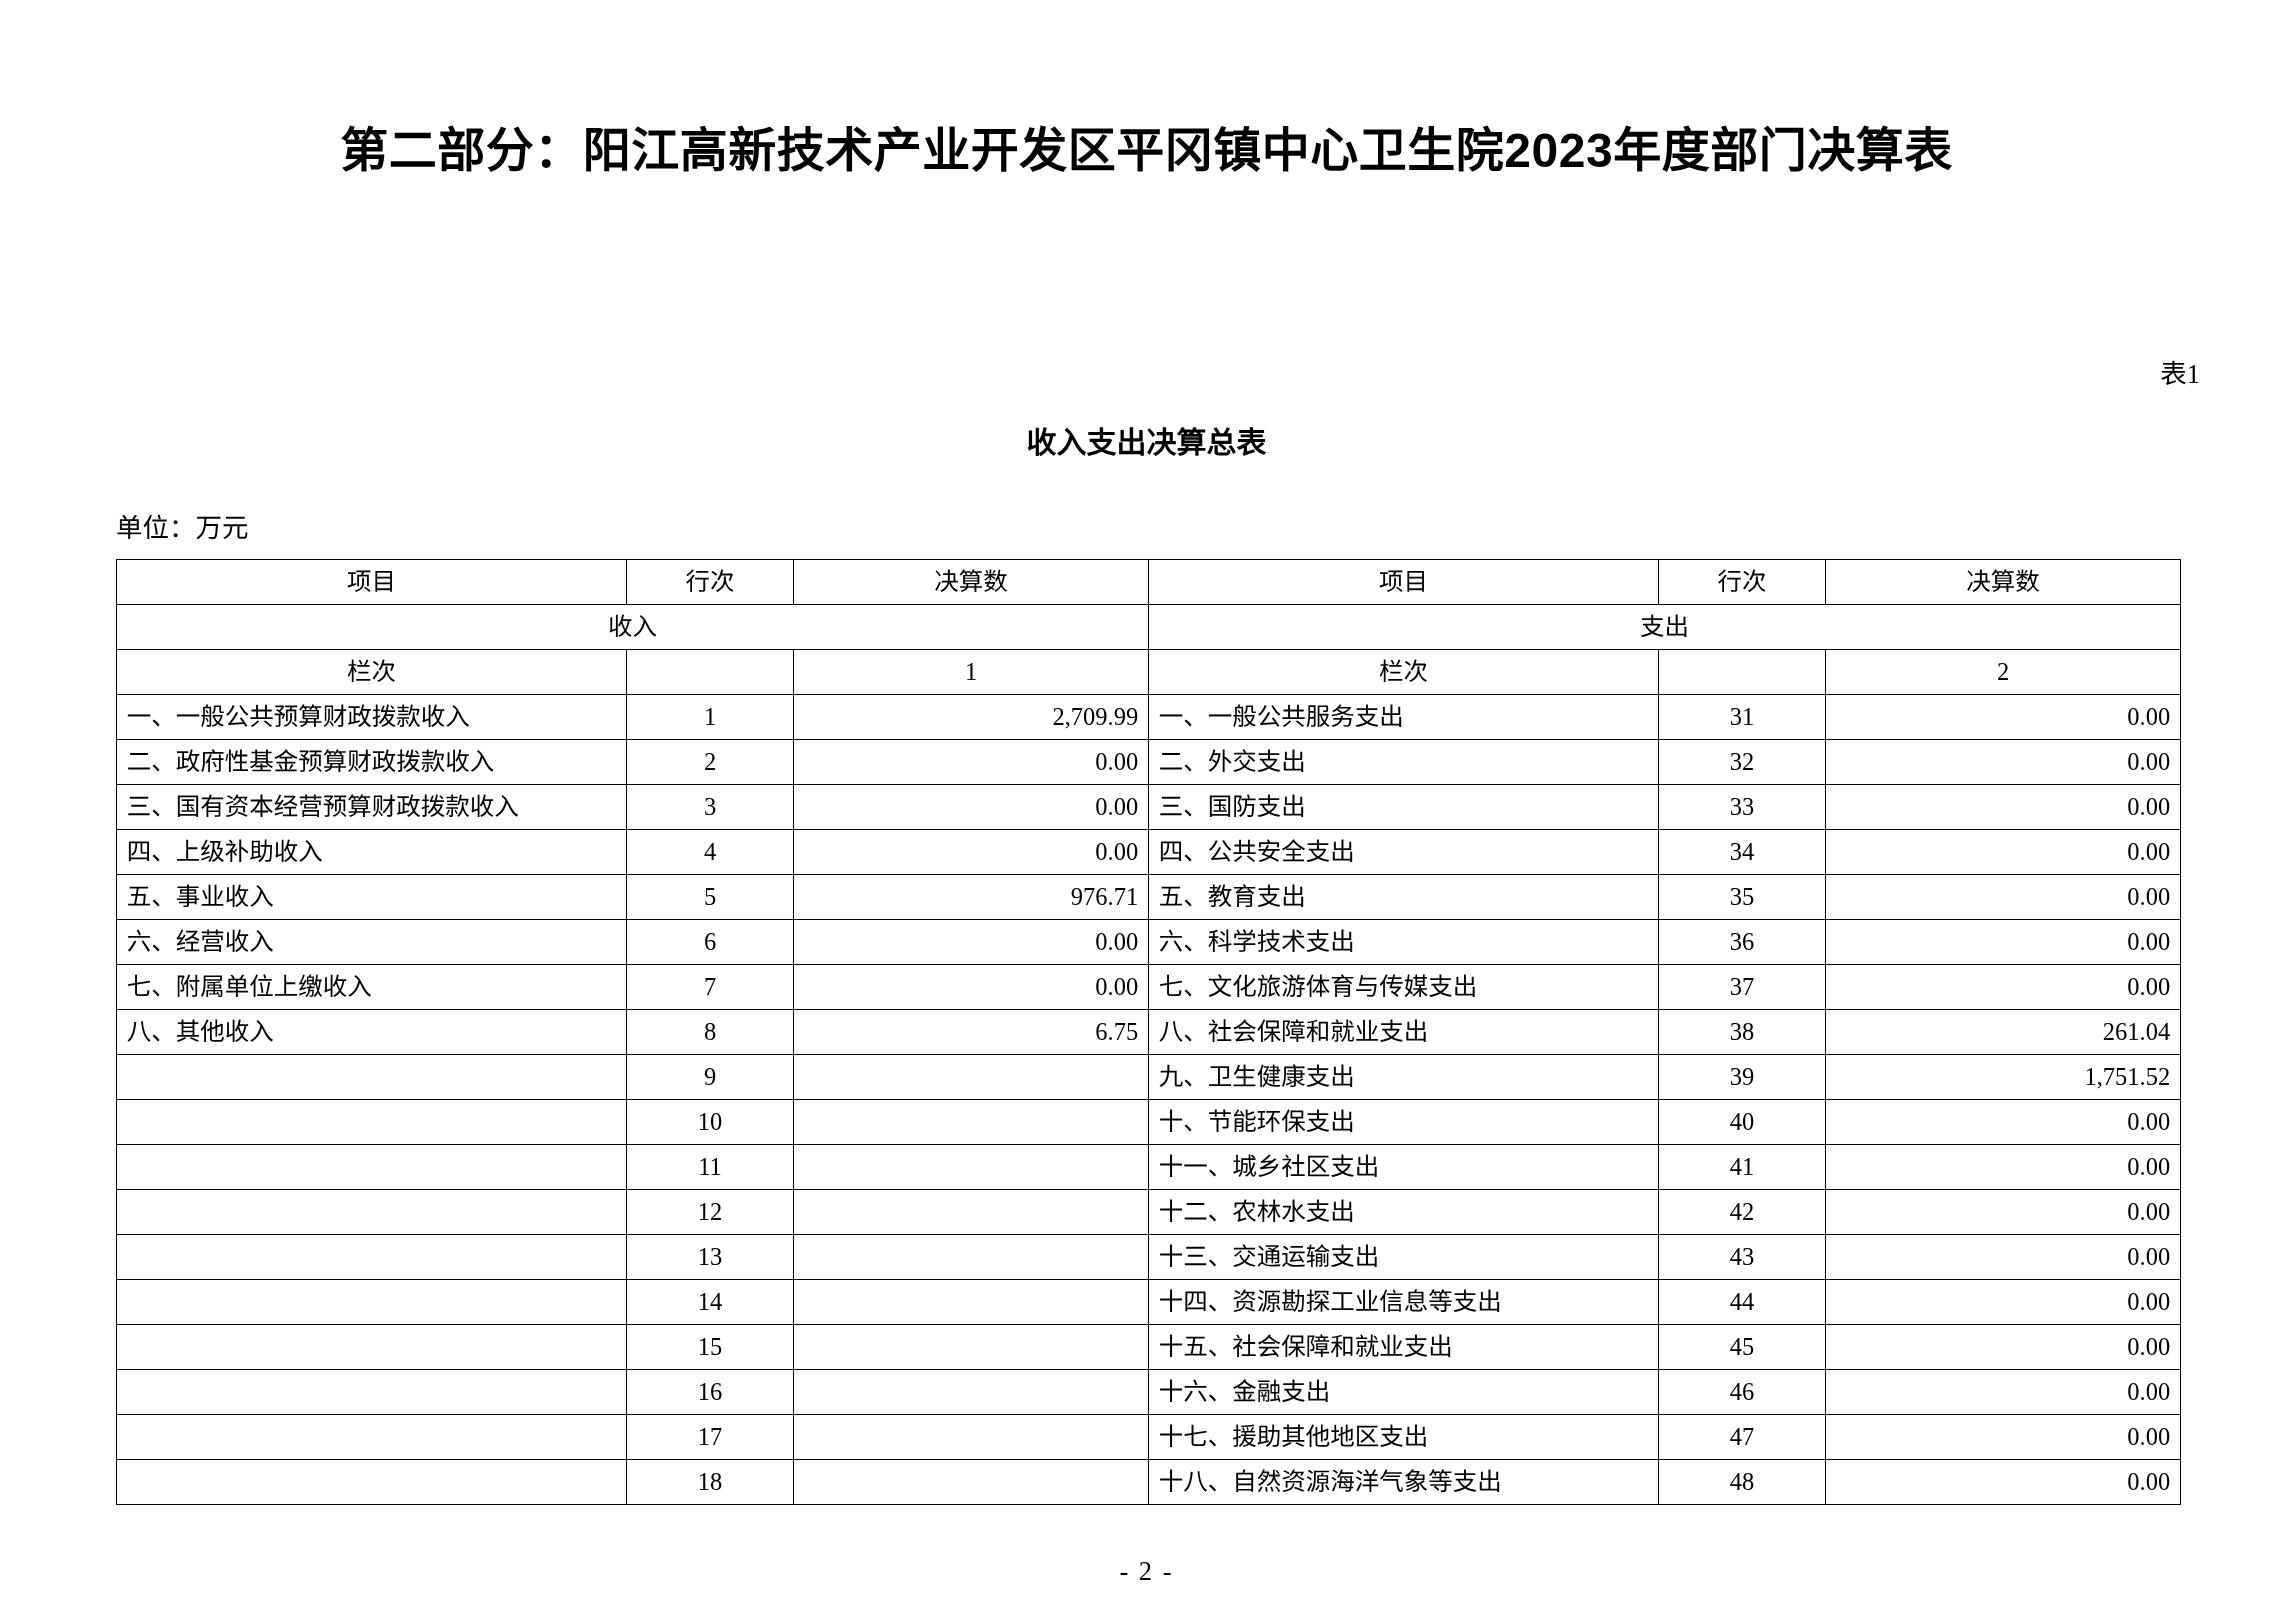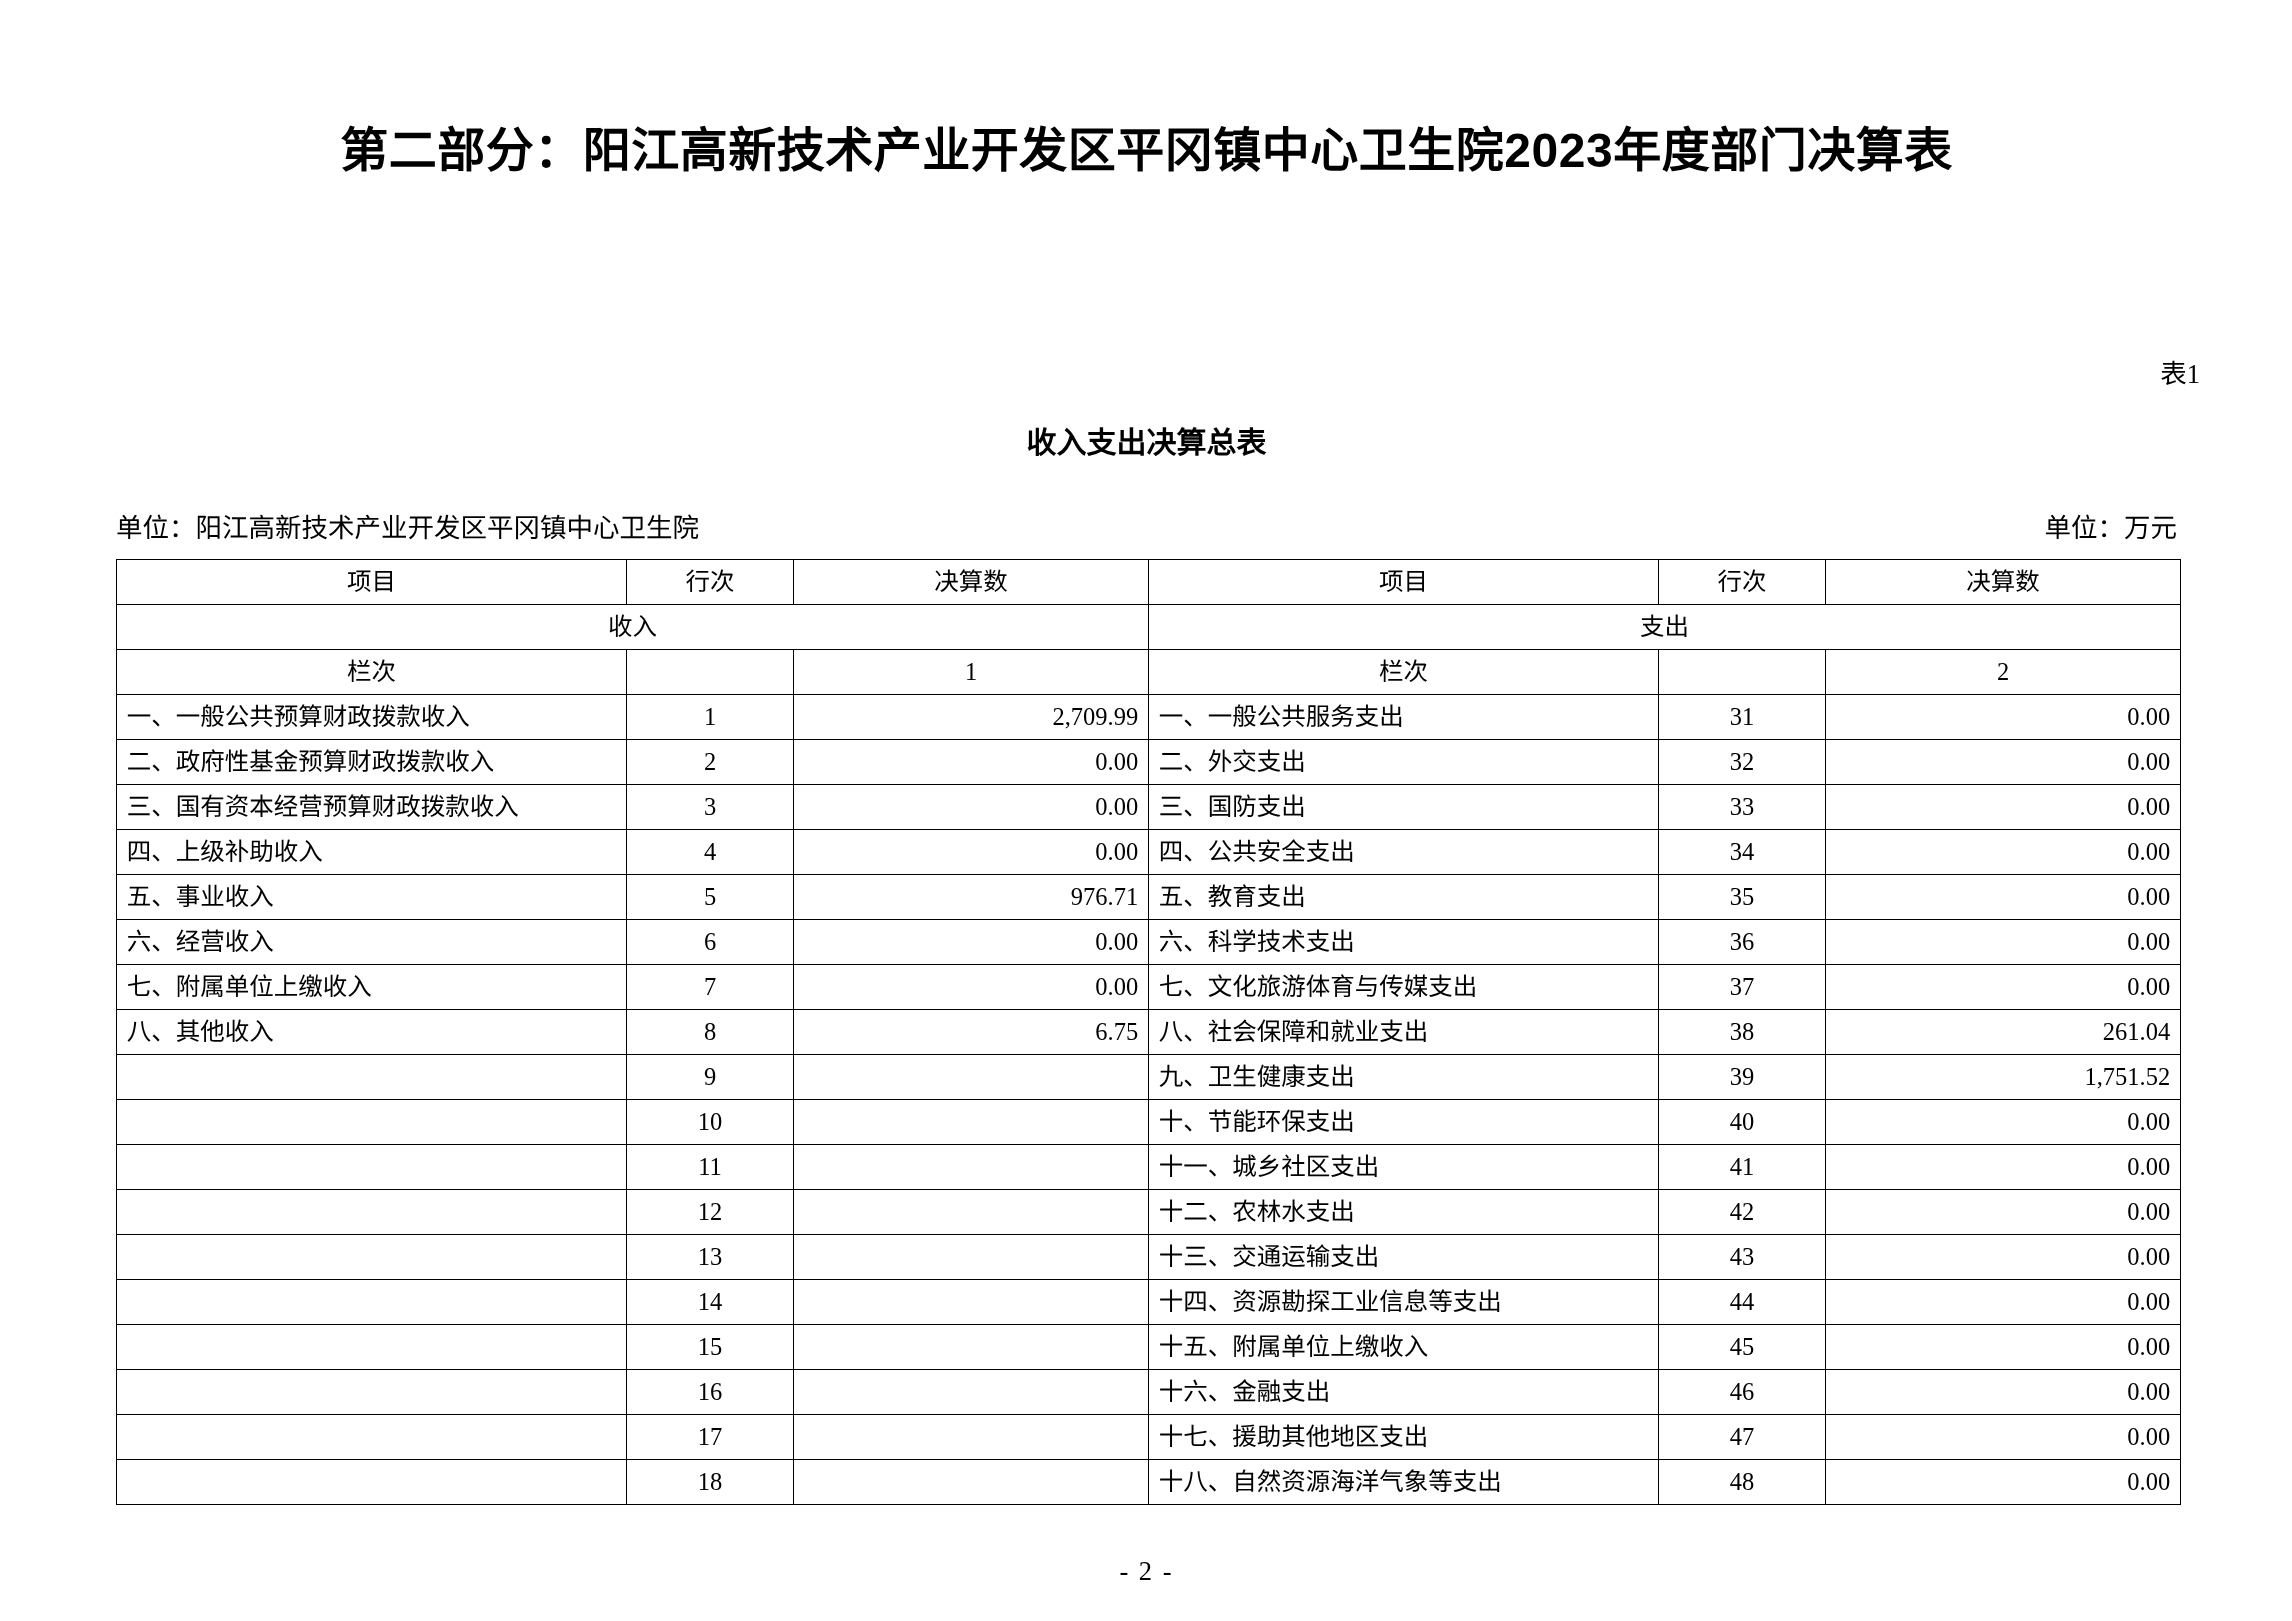--- a/index.html
+++ b/index.html
@@ -116,21 +116,20 @@
 
 <div class="page">
 
   <div class="doc-title">第二部分：阳江高新技术产业开发区平冈镇中心卫生院2023年度部门决算表</div>
 
   <div class="table-marker">表1</div>
 
   <div class="table-caption">收入支出决算总表</div>
 
   <div class="unit-row">
-    <span>单位：阳江高新技术产业开发区平冈镇中心卫生院</span>
     <span>单位：万元</span>
   </div>
 
   <table class="fin-table">
     <colgroup>
       <col class="c-item">
         <col class="c-lineno">
         <col class="c-amount">
       <col class="c-item">
         <col class="c-lineno">
@@ -266,21 +265,21 @@
           <td class="c-lineno">14</td>
           <td class="c-amount"></td>
           <td class="item-cell">十四、资源勘探工业信息等支出</td>
           <td class="c-lineno">44</td>
           <td class="c-amount">0.00</td>
         </tr>
         <tr>
           <td class="item-cell"></td>
           <td class="c-lineno">15</td>
           <td class="c-amount"></td>
-          <td class="item-cell">十五、附属单位上缴收入</td>
+          <td class="item-cell">十五、社会保障和就业支出</td>
           <td class="c-lineno">45</td>
           <td class="c-amount">0.00</td>
         </tr>
         <tr>
           <td class="item-cell"></td>
           <td class="c-lineno">16</td>
           <td class="c-amount"></td>
           <td class="item-cell">十六、金融支出</td>
           <td class="c-lineno">46</td>
           <td class="c-amount">0.00</td>

